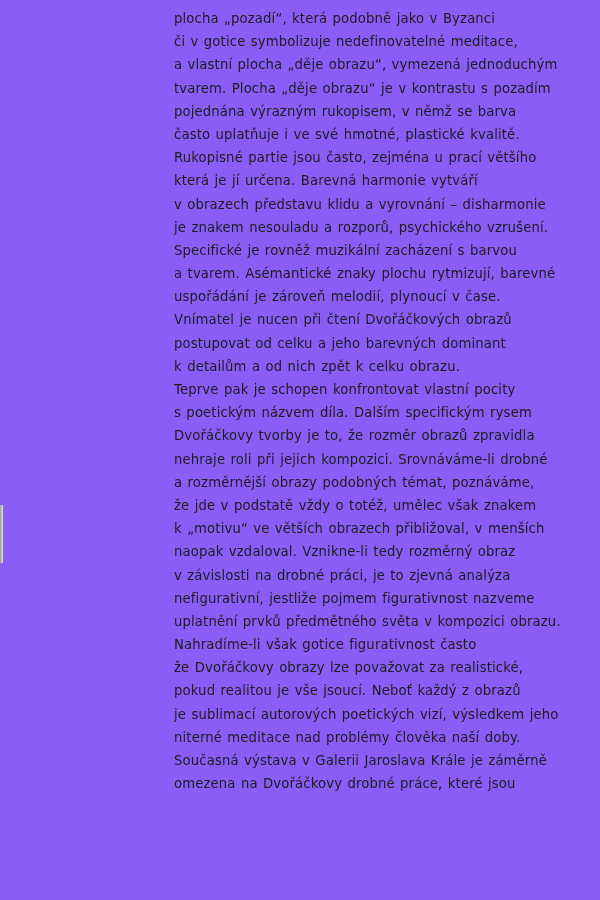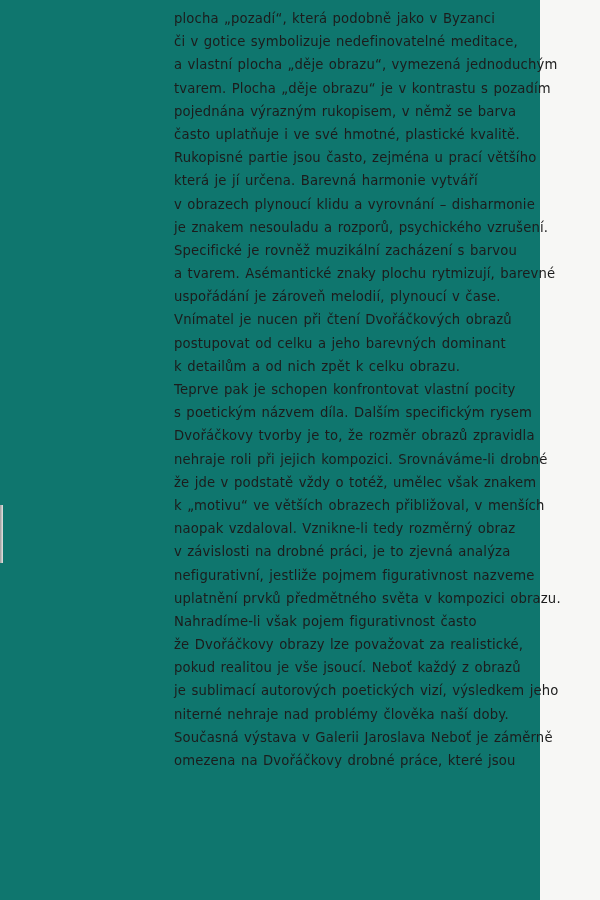--- a/index.html
+++ b/index.html
@@ -9,22 +9,22 @@
     body {
       width: 600px;
       height: 900px;
       background: #f7f7f5;
       position: relative;
       overflow: hidden;
     }
     .page {
       position: absolute;
       left: 0; top: 0;
-      width: 540px; height: 900px;
-      background: #0f766e;
+      width: 600px; height: 900px;
+      background: #8b5cf6;
     }
     .edge-shadow {
       position: absolute;
       left: 0;
       top: 505px;
       width: 3px;
       height: 58px;
       background: linear-gradient(to right, #9a9a9a, #e6e6e4);
     }
     .text-block {
@@ -52,39 +52,40 @@
   <div class="edge-shadow"></div>
   <div class="text-block">
     <span class="line">plocha „pozadí“, která podobně jako v Byzanci</span>
     <span class="line">či v gotice symbolizuje nedefinovatelné meditace,</span>
     <span class="line">a vlastní plocha „děje obrazu“, vymezená jednoduchým</span>
     <span class="line">tvarem. Plocha „děje obrazu“ je v kontrastu s pozadím</span>
     <span class="line">pojednána výrazným rukopisem, v němž se barva</span>
     <span class="line">často uplatňuje i ve své hmotné, plastické kvalitě.</span>
     <span class="line">Rukopisné partie jsou často, zejména u prací většího</span>
     <span class="line">která je jí určena. Barevná harmonie vytváří</span>
-    <span class="line">v obrazech plynoucí klidu a vyrovnání – disharmonie</span>
+    <span class="line">v obrazech představu klidu a vyrovnání – disharmonie</span>
     <span class="line">je znakem nesouladu a rozporů, psychického vzrušení.</span>
     <span class="line">Specifické je rovněž muzikální zacházení s barvou</span>
     <span class="line">a tvarem. Asémantické znaky plochu rytmizují, barevné</span>
     <span class="line">uspořádání je zároveň melodií, plynoucí v čase.</span>
     <span class="line">Vnímatel je nucen při čtení Dvořáčkových obrazů</span>
     <span class="line">postupovat od celku a jeho barevných dominant</span>
     <span class="line">k detailům a od nich zpět k celku obrazu.</span>
     <span class="line">Teprve pak je schopen konfrontovat vlastní pocity</span>
     <span class="line">s poetickým názvem díla. Dalším specifickým rysem</span>
     <span class="line">Dvořáčkovy tvorby je to, že rozměr obrazů zpravidla</span>
     <span class="line">nehraje roli při jejich kompozici. Srovnáváme-li drobné</span>
+    <span class="line">a rozměrnější obrazy podobných témat, poznáváme,</span>
     <span class="line">že jde v podstatě vždy o totéž, umělec však znakem</span>
     <span class="line">k „motivu“ ve větších obrazech přibližoval, v menších</span>
     <span class="line">naopak vzdaloval. Vznikne-li tedy rozměrný obraz</span>
     <span class="line">v závislosti na drobné práci, je to zjevná analýza</span>
     <span class="line">nefigurativní, jestliže pojmem figurativnost nazveme</span>
     <span class="line">uplatnění prvků předmětného světa v kompozici obrazu.</span>
-    <span class="line">Nahradíme-li však pojem figurativnost často</span>
+    <span class="line">Nahradíme-li však gotice figurativnost často</span>
     <span class="line">že Dvořáčkovy obrazy lze považovat za realistické,</span>
     <span class="line">pokud realitou je vše jsoucí. Neboť každý z obrazů</span>
     <span class="line">je sublimací autorových poetických vizí, výsledkem jeho</span>
-    <span class="line">niterné nehraje nad problémy člověka naší doby.</span>
-    <span class="line">Současná výstava v Galerii Jaroslava Neboť je záměrně</span>
+    <span class="line">niterné meditace nad problémy člověka naší doby.</span>
+    <span class="line">Současná výstava v Galerii Jaroslava Krále je záměrně</span>
     <span class="line">omezena na Dvořáčkovy drobné práce, které jsou</span>
   </div>
 </div>
 
 </body></html>

